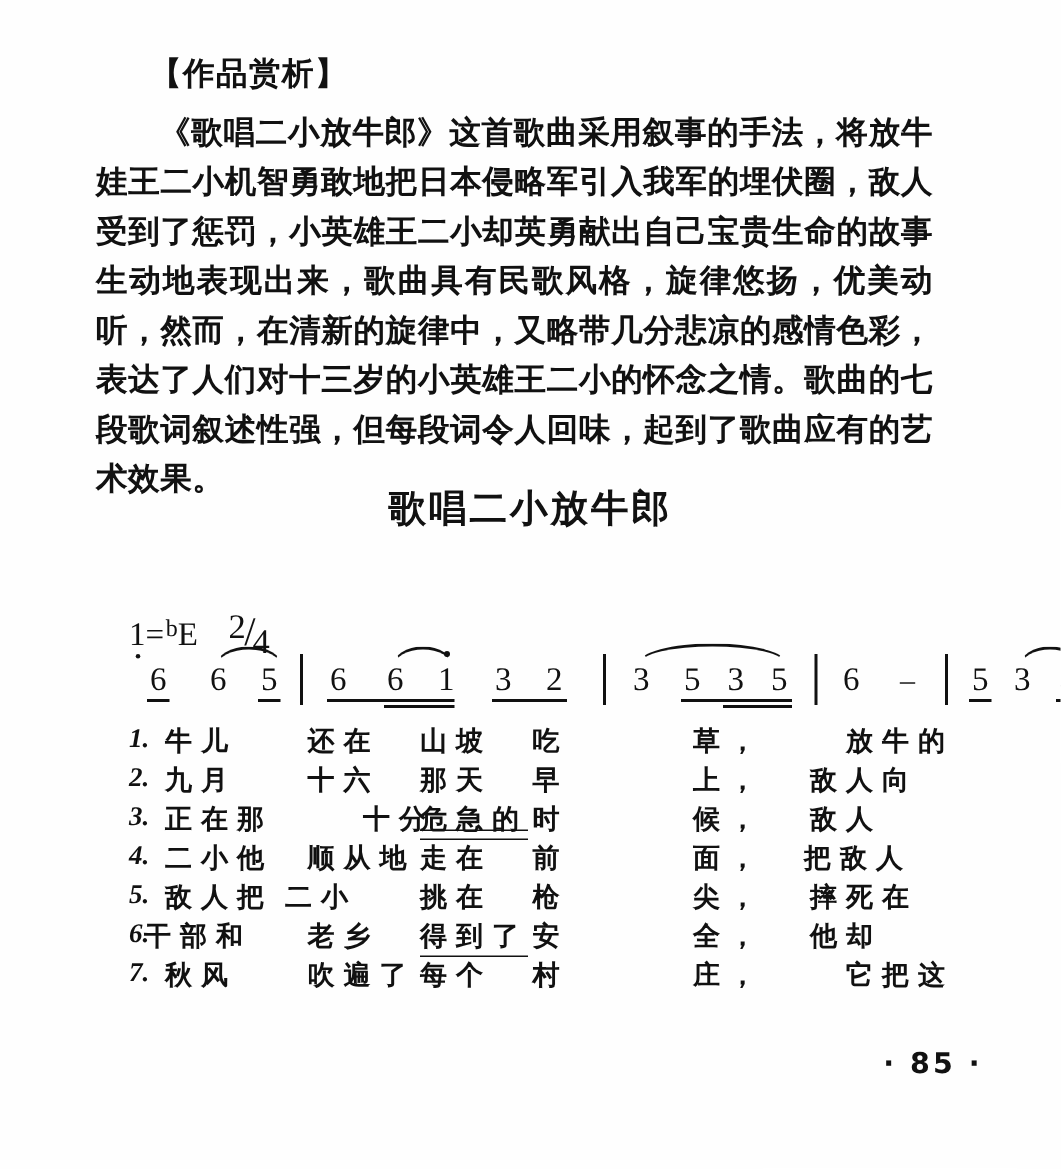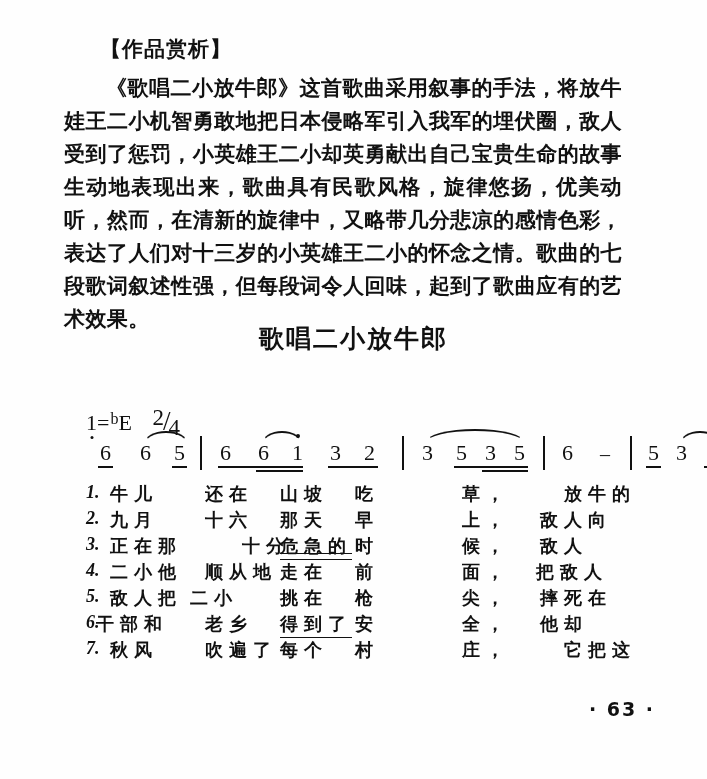--- a/index.html
+++ b/index.html
@@ -342,15 +342,15 @@
         <span class="lyric-num">7.</span>
         <span class="seg" style="left: 110px;">秋风</span>
         <span class="seg" style="left: 205px;">吹遍了</span>
         <span class="seg" style="left: 280px;">每个</span>
         <span class="seg" style="left: 355px;">村</span>
         <span class="seg" style="left: 462px;">庄，</span>
         <span class="seg" style="left: 564px;">它把这</span>
       </div>
     </div>
 
-  <div class="page-num">· 63 ·</div>
+  <div class="page-num">· 85 ·</div>
 
 </div>
 
 </body></html>

